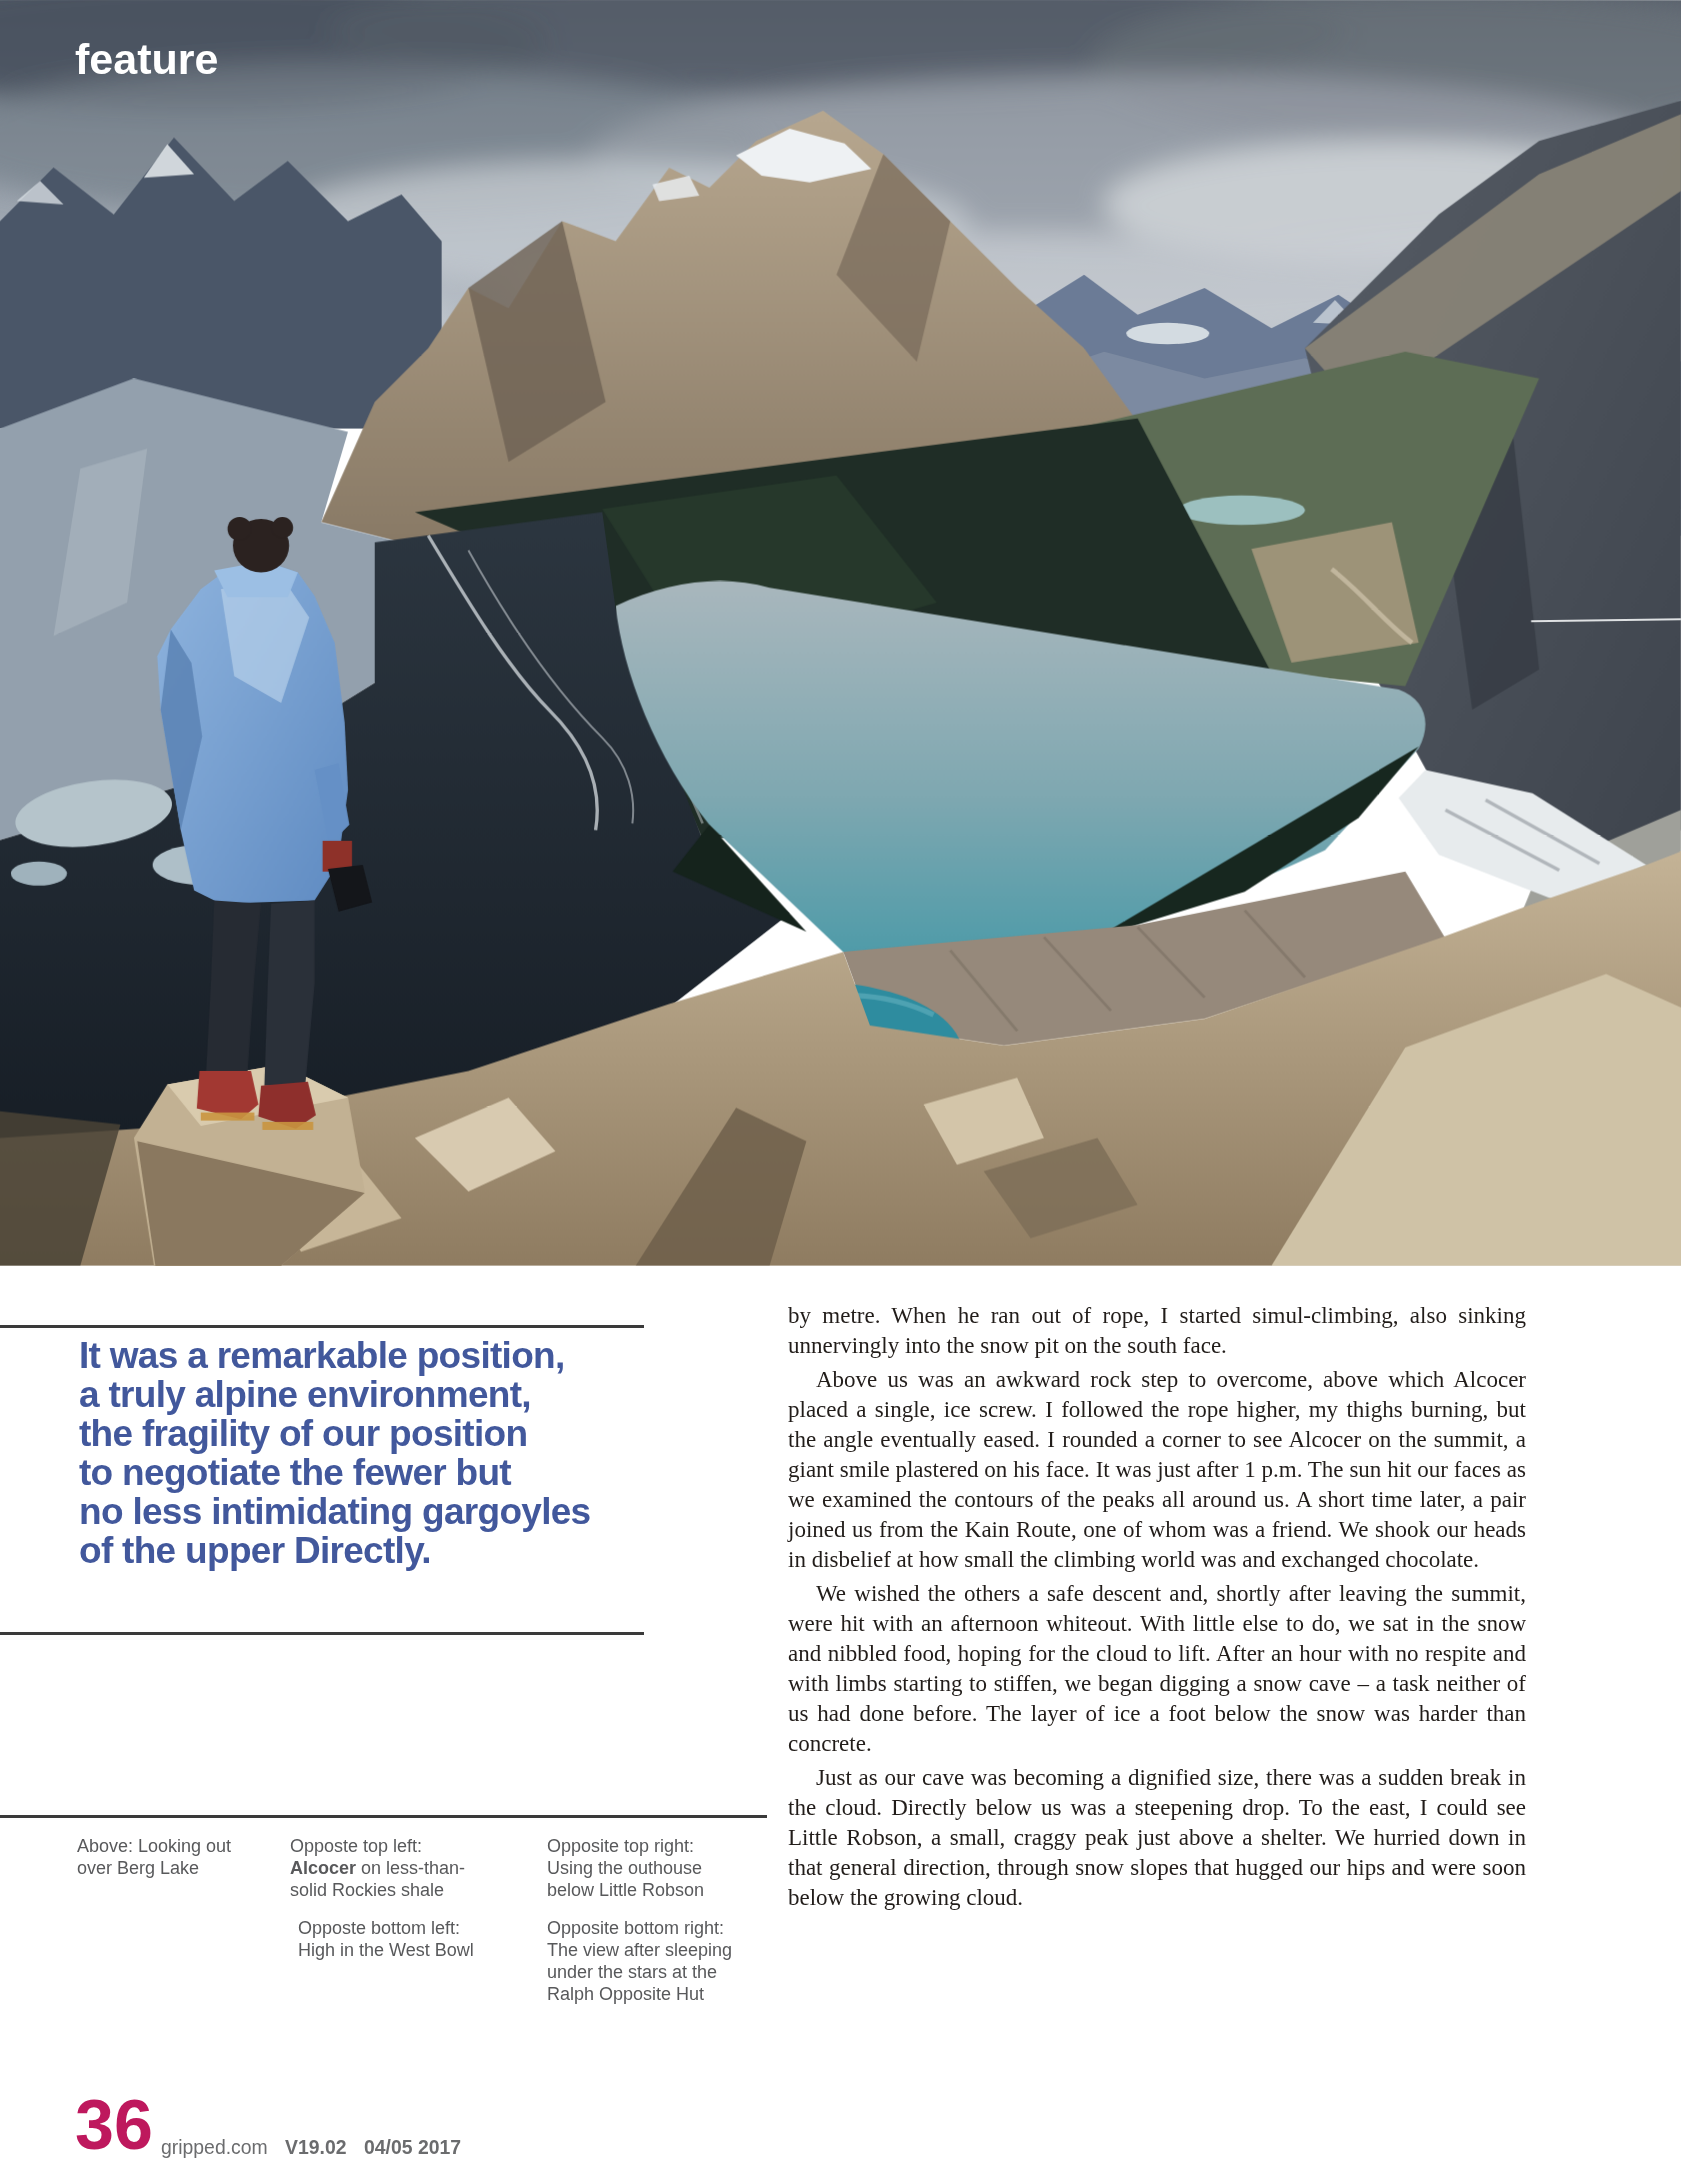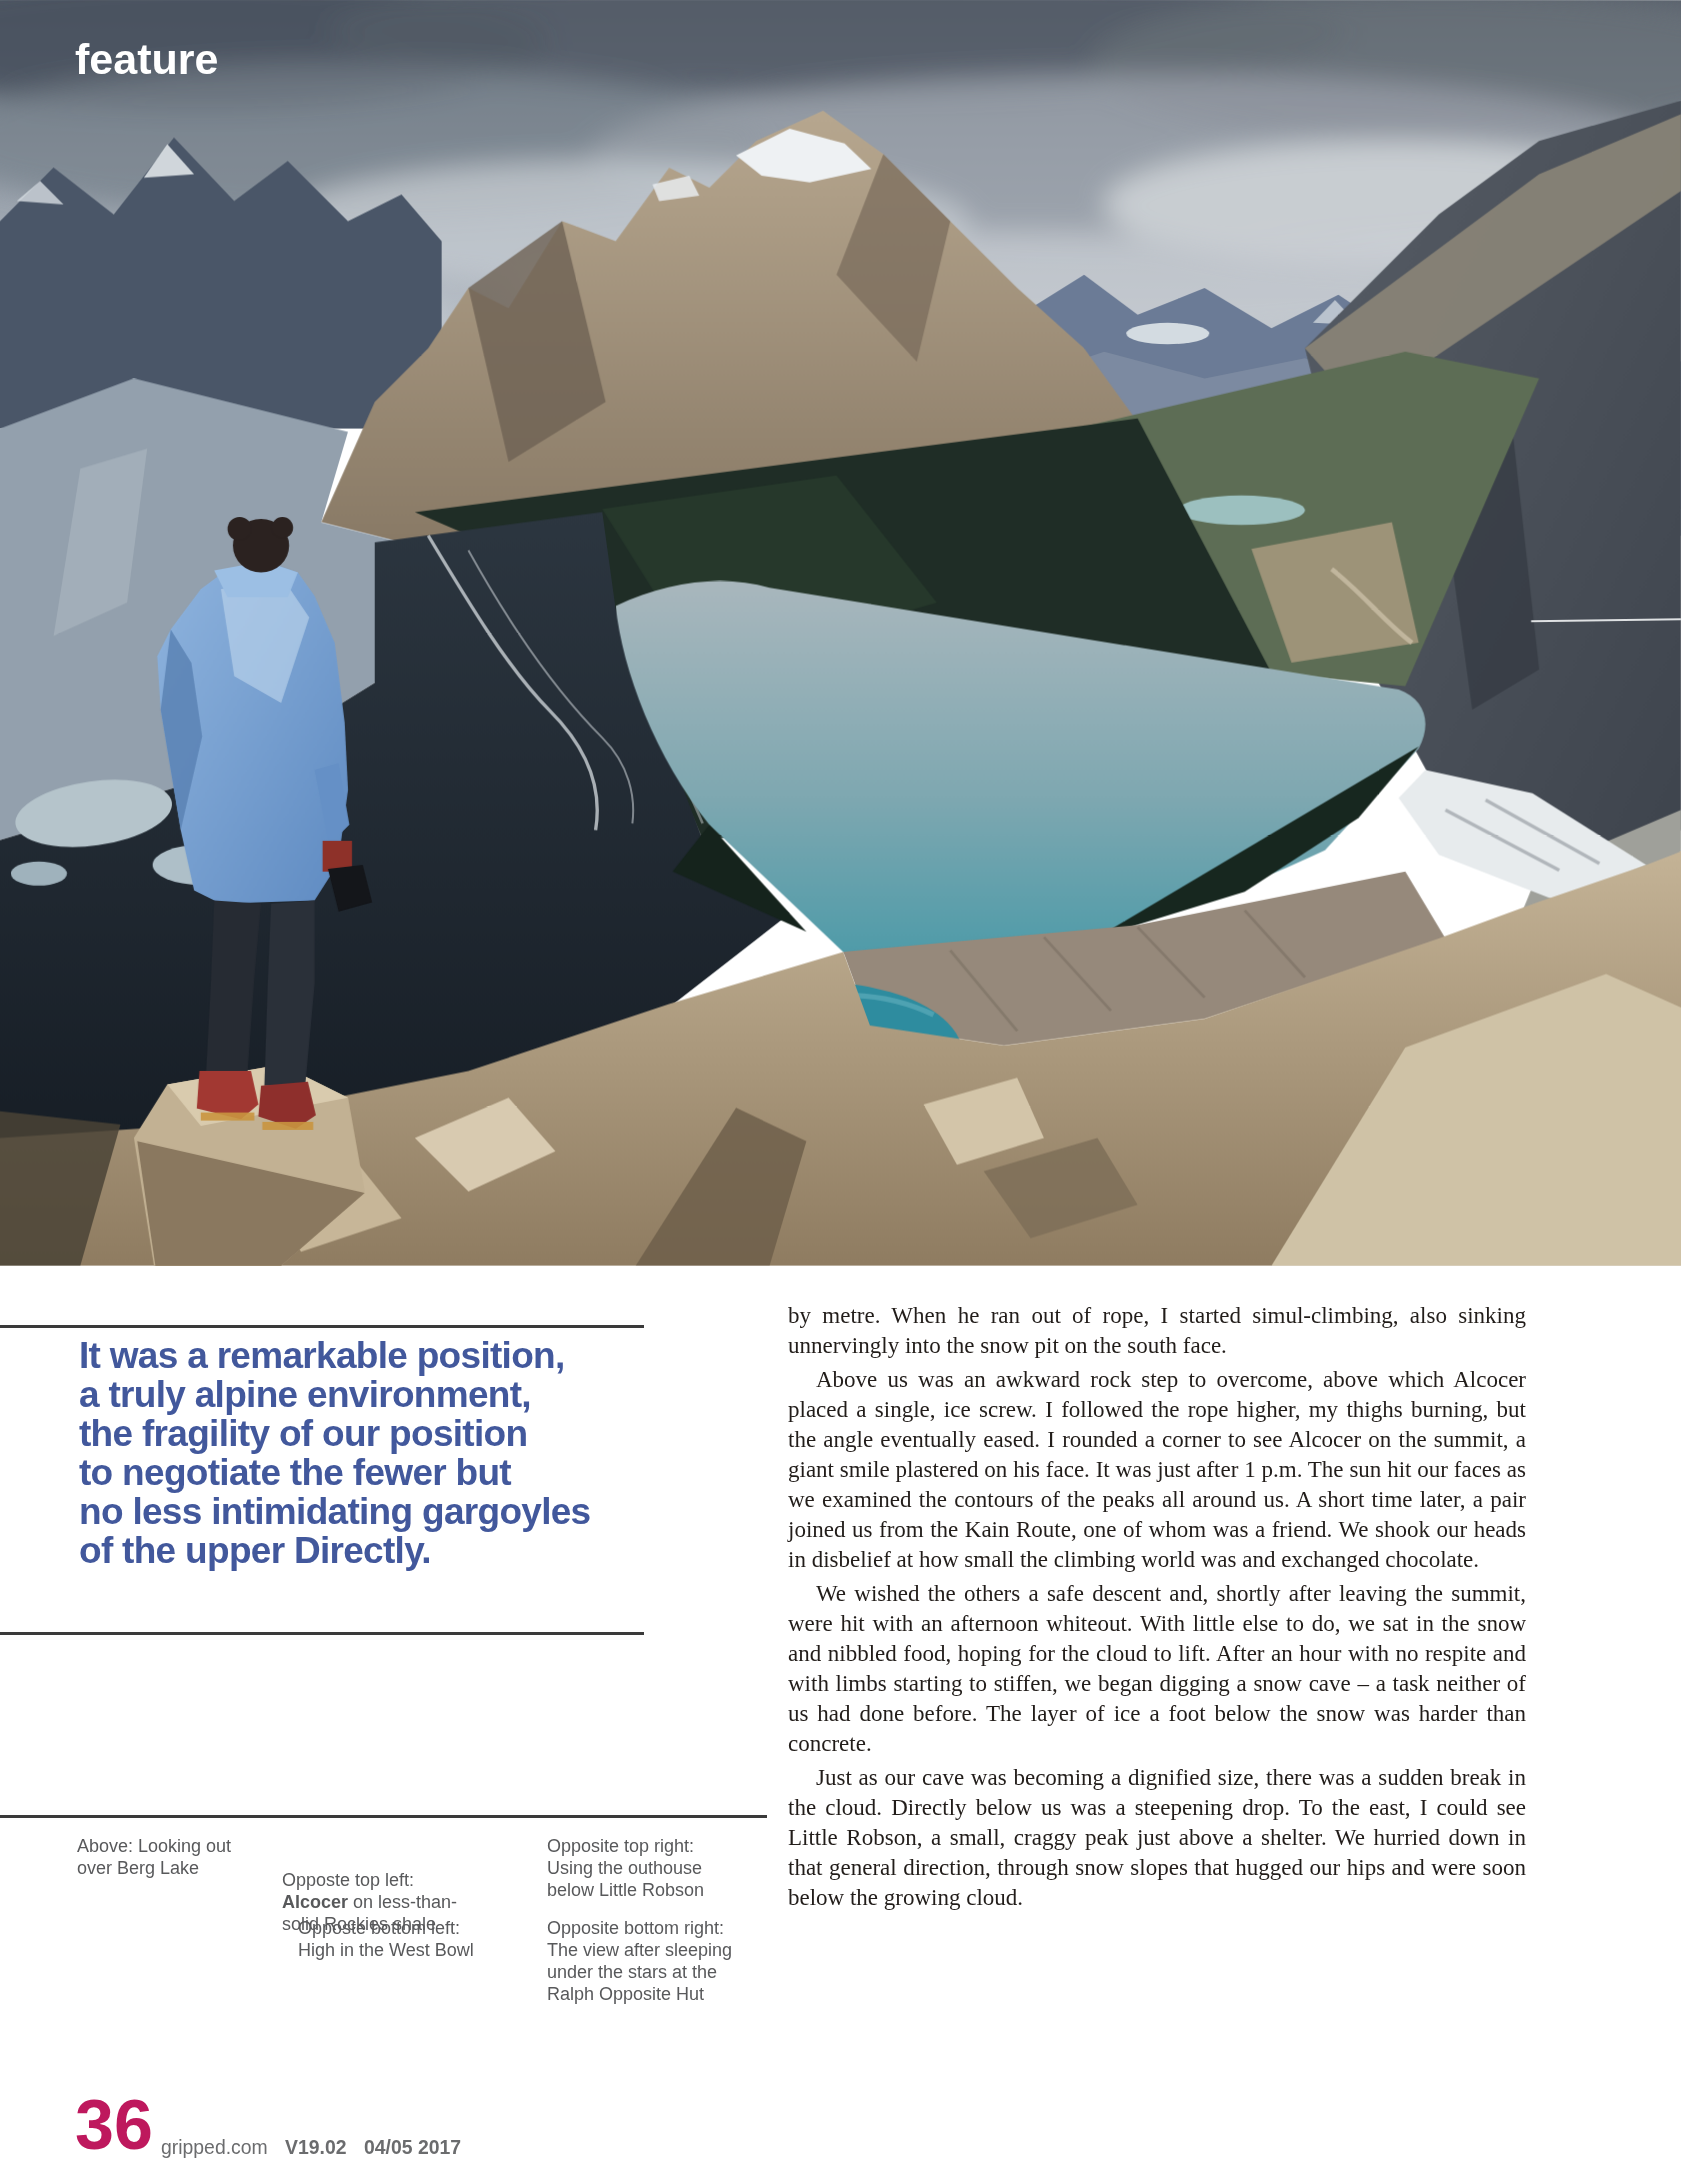--- a/index.html
+++ b/index.html
@@ -13,21 +13,21 @@
   .rule{position:absolute;background:#3a3a3a;height:2.7px;}
   #rule-quote-top{left:0;top:1325px;width:644px;}
   #rule-quote-bottom{left:0;top:1632px;width:644px;}
   #rule-captions{left:0;top:1815px;width:767px;}
   
   #pullquote{position:absolute;left:79px;top:1336px;width:643px;
         font-size:37px;line-height:39px;font-weight:bold;letter-spacing:-0.7px;color:#42589c;}
   
   .caption{position:absolute;font-size:18px;line-height:22px;color:#58595b;}
   #cap-above{left:77px;top:1835px;width:214px;}
-  #cap-otl{left:282px;top:1835px;width:231px;margin-top:34px;}
+  #cap-otl{left:290px;top:1835px;width:231px;}
   #cap-obl{left:298px;top:1917px;width:231px;}
   #cap-otr{left:547px;top:1835px;width:221px;}
   #cap-obr{left:547px;top:1917px;width:224px;}
   .cap-bold{font-weight:bold;}
   
   #article{position:absolute;left:784px;top:1297px;width:746px;
         font-family:"Liberation Serif",serif;font-size:23px;line-height:30px;color:#221d1a;
         text-align:justify;}
   #article p{margin:4px;}
   #article p.indent{text-indent:28px;}

